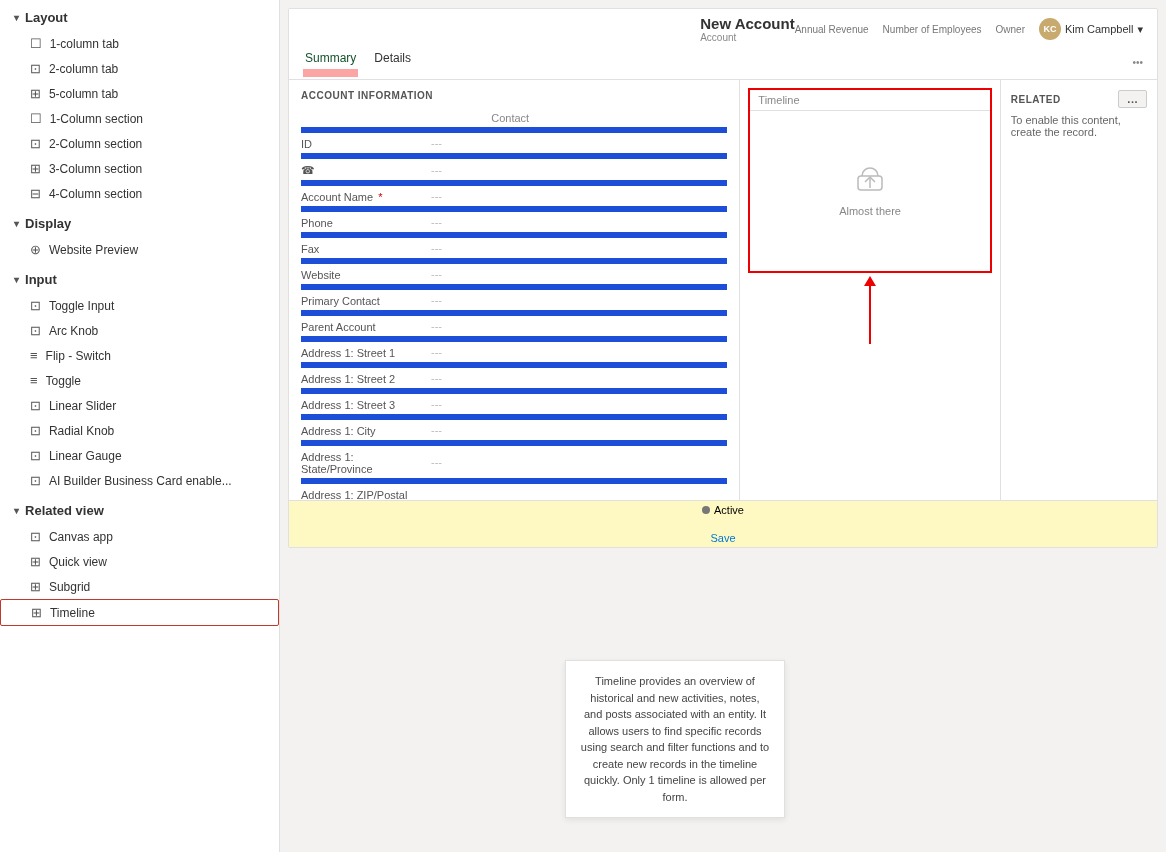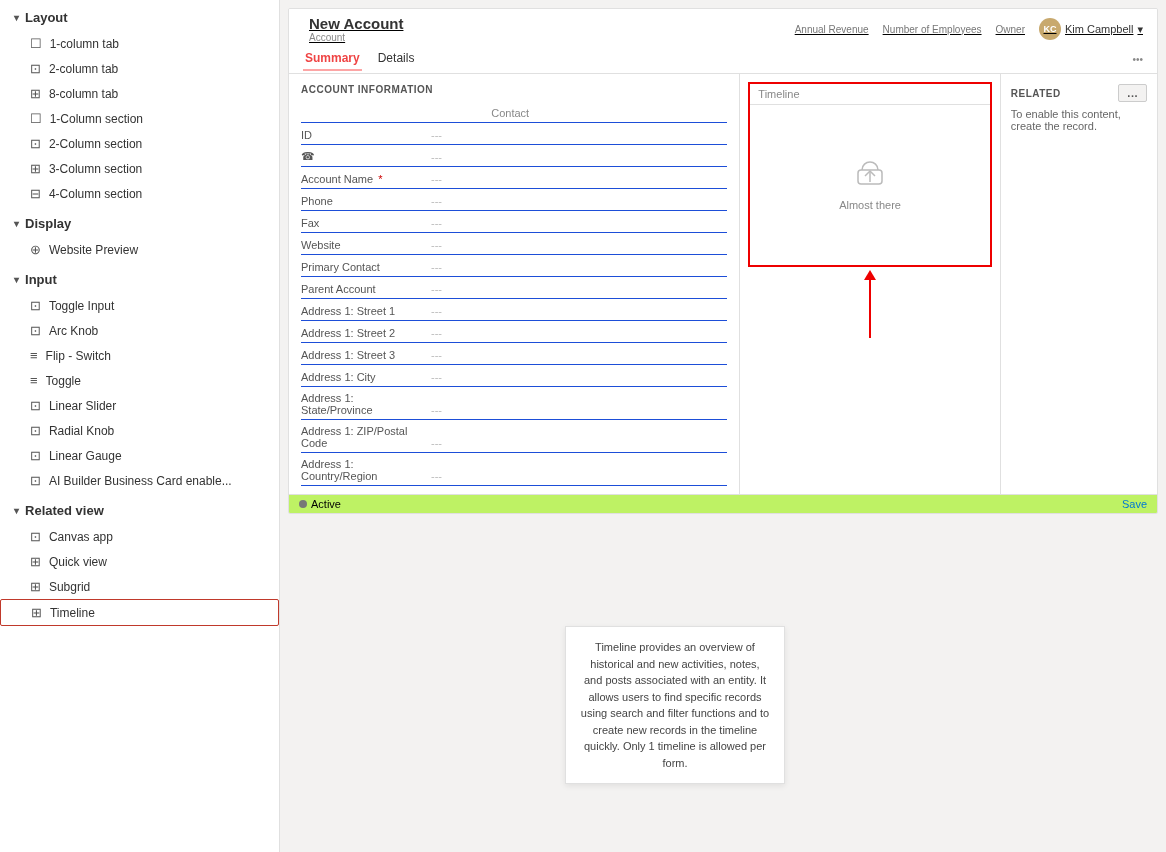--- a/index.html
+++ b/index.html
@@ -81,23 +81,23 @@
       gap: 14px;
     }
     .form-tab {
       font-size: 12px;
       padding: 4px 2px;
       cursor: pointer;
       color: #333;
       border-bottom: 2px solid transparent;
     }
     .form-tab.active {
-      color: #ef4444;
-      border-bottom: 2px solid #fca5a5;
-      font-weight: 700;
+      color: #14532d;
+      border-bottom: 8px solid #fca5a5;
+      font-weight: 400;
     }
     .user-avatar {
       display: flex;
       align-items: center;
       gap: 4px;
       font-size: 11px;
       color: #333;
     }
     .avatar-circle {
       width: 22px;
@@ -129,23 +129,23 @@
     .section-title {
       font-size: 10px;
       font-weight: 600;
       color: #555;
       letter-spacing: 0.5px;
       text-transform: uppercase;
       margin-bottom: 6px;
     }
     .field-row {
       display: flex;
-      align-items: flex-end;
+      align-items: center;
       padding: 3px 0;
-      border-bottom: 1px solid #1d4ed8;
+      border-bottom: 6px solid #1d4ed8;
       min-height: 22px;
     }
     .field-label {
       width: 130px;
       min-width: 130px;
       font-size: 11px;
       color: #555;
       padding-right: 8px;
       padding-top: 2px;
     }
@@ -248,27 +248,28 @@
       padding: 2px 8px;
       background: #f3f2f1;
       border: 1px solid #ccc;
       font-size: 11px;
       cursor: pointer;
       border-radius: 2px;
     }
 
     
     .form-bottom-bar {
-      background: #bef264;
+      background: #fef9c3;
       border-top: 1px solid #e0e0e0;
       display: flex;
       align-items: center;
       padding: 3px 10px;
       font-size: 11px;
       gap: 8px;
+      flex-direction: column;
     }
     .bottom-bar-status {
       display: flex;
       align-items: center;
       gap: 4px;
     }
     .status-dot {
       width: 8px;
       height: 8px;
       border-radius: 50%;
@@ -301,25 +302,24 @@
 
     .right-section {
       flex: 1;
       position: relative;
       overflow: hidden;
     }
 
     
     .form-top-meta {
       display: flex;
-      justify-content: space-between;
-      align-items: center;
-      padding: 6px 14px 2px 20px;
-      background: #fff;
-      text-decoration: underline;
+      justify-content: flex-end;
+      align-items: center;
+      padding: 6px 14px 2px 2px;
+      background: #fff;
     }
     .form-meta-left { font-size: 15px; font-weight: 600; color: #333; }
     .form-meta-sub { font-size: 10px; color: #888; }
     .form-meta-right { display: flex; gap: 14px; font-size: 10px; color: #777; align-items: center; }
 
   </style>
 </head>
 <body>
 
 <div class="page-layout">
@@ -333,21 +333,21 @@
     <div class="sidebar-item">
       <span class="item-icon">☐</span>
       <span class="item-label">1-column tab</span>
     </div>
     <div class="sidebar-item">
       <span class="item-icon">⊡</span>
       <span class="item-label">2-column tab</span>
     </div>
     <div class="sidebar-item">
       <span class="item-icon">⊞</span>
-      <span class="item-label">8-column tab</span>
+      <span class="item-label">5-column tab</span>
     </div>
     <div class="sidebar-item">
       <span class="item-icon">☐</span>
       <span class="item-label">1-Column section</span>
     </div>
     <div class="sidebar-item">
       <span class="item-icon">⊡</span>
       <span class="item-label">2-Column section</span>
     </div>
     <div class="sidebar-item">

